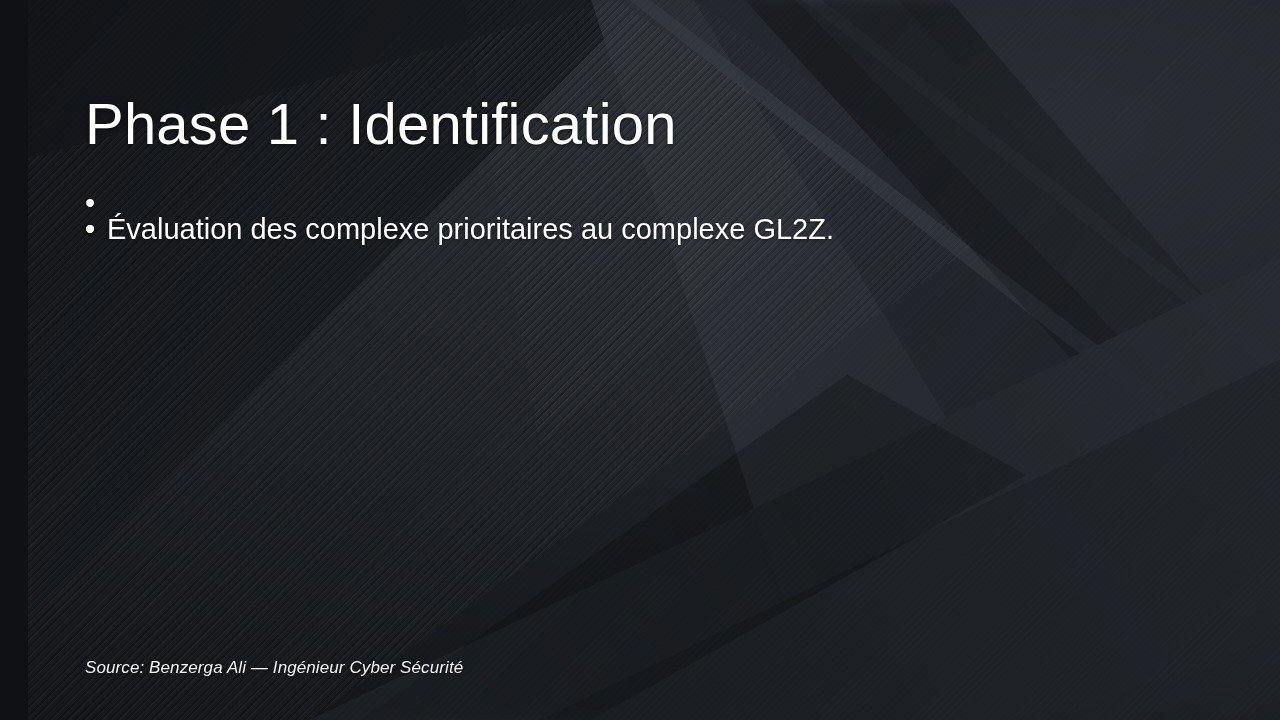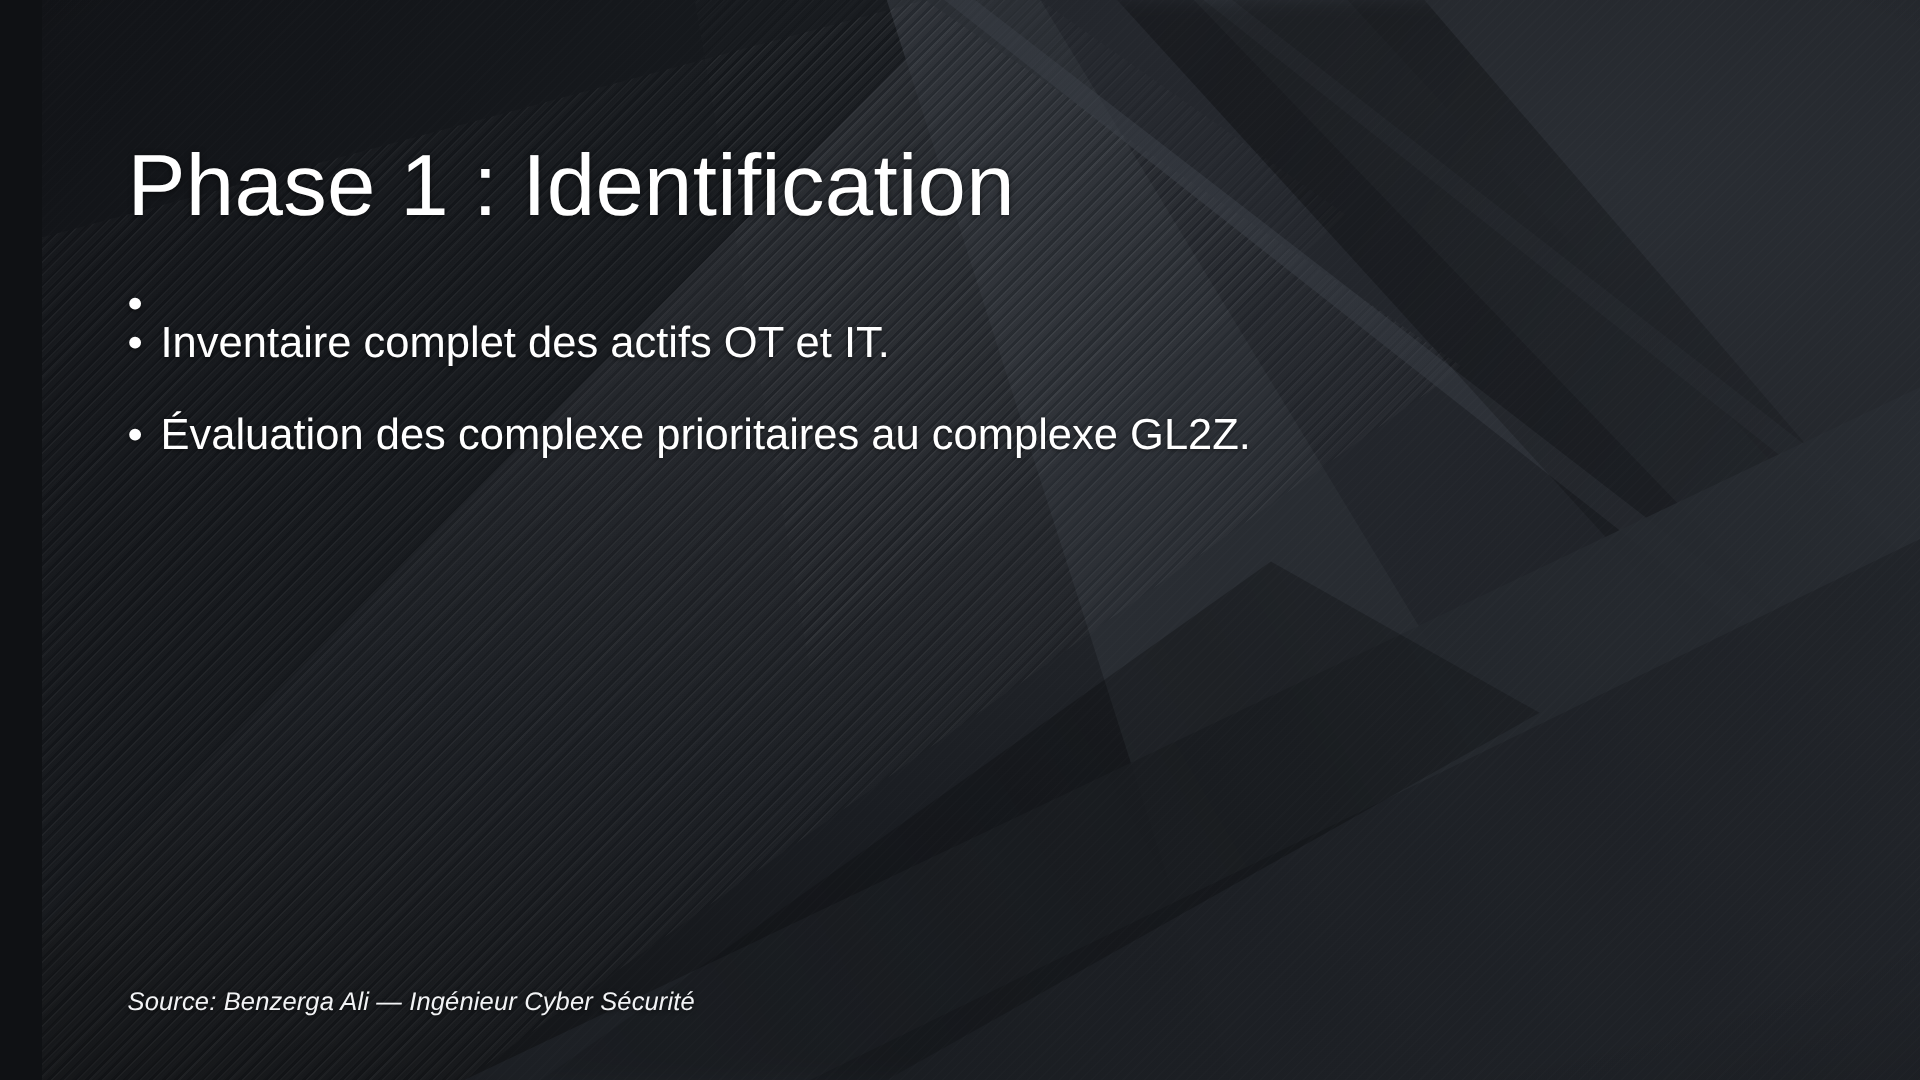--- a/index.html
+++ b/index.html
@@ -213,21 +213,20 @@
   <div class="content">
 
     <h1 id="slide-title">Phase 1 : Identification</h1>
 
     <ul id="bullet-list">
       <li class="bullet-item">
         <span class="bullet-marker">•</span>
       </li>
       <li class="bullet-item">
         <span class="bullet-marker">•</span>
-        <span class="bullet-text">Inventaire complet des actifs OT et IT.</span>
       </li>
       <li class="bullet-item">
         <span class="bullet-marker">•</span>
         <span class="bullet-text">Évaluation des complexe prioritaires au complexe GL2Z.</span>
       </li>
     </ul>
 
     <div id="slide-footer">Source: Benzerga Ali — Ingénieur Cyber Sécurité</div>
 
   </div>

